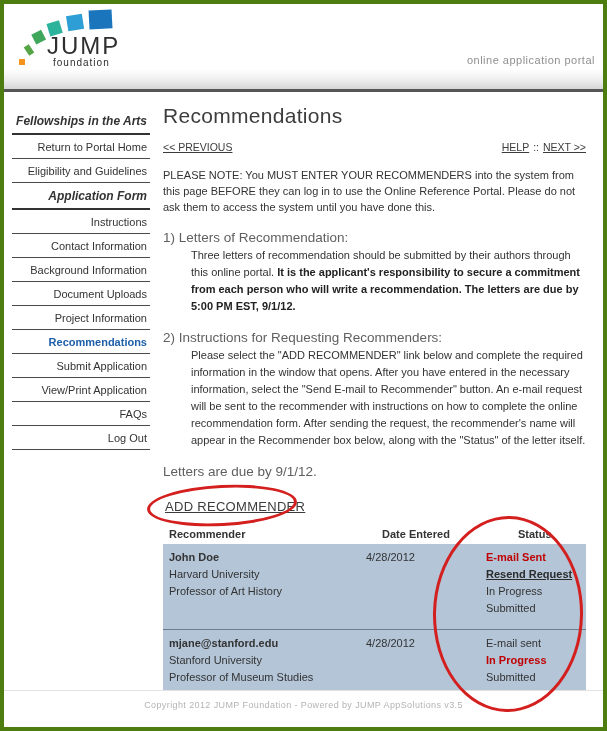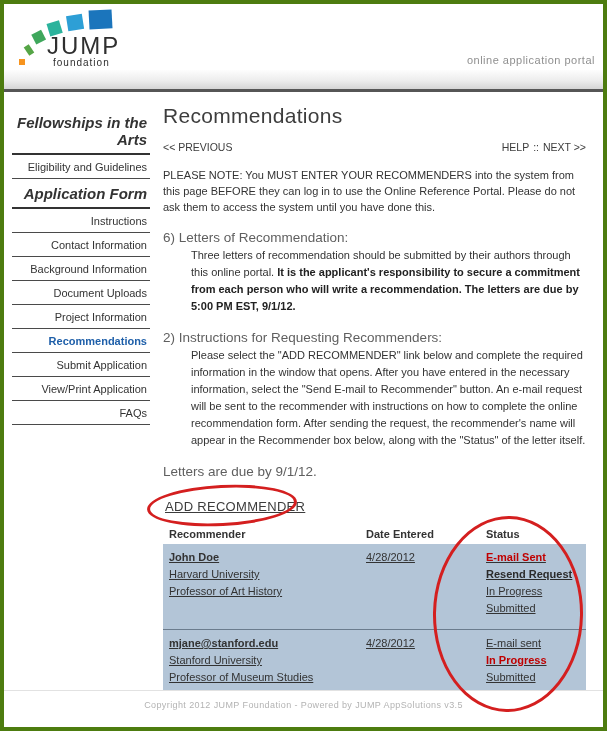--- a/index.html
+++ b/index.html
@@ -14,44 +14,44 @@
   .logo { position:absolute; left:12px; top:4px; width:150px; height:62px; }
   .logo svg { position:absolute; left:0; top:0; }
   .brand { position:absolute; left:31px; top:24px; font-size:24px; color:#2f2f2f; letter-spacing:2px; font-weight:400; }
   .brand-sub { position:absolute; left:37px; top:49px; font-size:10px; color:#2f2f2f; letter-spacing:1px; }
   .portal-label { position:absolute; right:8px; bottom:4px; font-size:11px; color:#8f8f8f; letter-spacing:0.5px; }
   .graybar { height:22px; background:linear-gradient(#fdfdfd, #ededed 55%, #d5d5d5); border-bottom:3px solid #565656; }
   
   .content { display:flex; padding-top:12px; }
   .sidebar { width:146px; flex:0 0 146px; padding-left:8px; margin-top:4px; font-size:11px; color:#333; }
   .sb-item { text-align:right; padding:6px 3px 5px 0; border-bottom:1px solid #4a4a4a; cursor:pointer; }
-  .sb-item.hdr { font-weight:bold; font-style:italic; font-size:15px; border-bottom:2px solid #333; cursor:default; }
+  .sb-item.hdr { font-weight:bold; font-style:italic; font-size:12px; border-bottom:2px solid #333; cursor:default; }
   .sb-item.active { color:#1e5fa9; font-weight:bold; }
   .main { flex:1; padding:0 17px 0 13px; font-size:11px; color:#333; }
   
   .page-title { font-size:21px; font-weight:400; color:#3d3d3d; letter-spacing:0.3px; }
   .navrow { display:flex; justify-content:space-between; margin:13px 0 4px; font-size:10.5px; color:#3c3c3c; }
-  .link { color:#3c3c3c; cursor:pointer; }
+  .link { color:#3c3c3c; text-decoration:underline; cursor:pointer; }
   .nav-sep { text-decoration:none; margin:0 4px; }
   .note { margin-top:14px; line-height:16px; }
   .gray-h { margin-top:15px; font-size:13.5px; color:#5f5f5f; }
   .para { margin-top:2px; line-height:17px;margin-left:28px; }
   .para b { color:#222; }
   .due-line { margin-top:15px; font-size:13.5px; color:#5f5f5f; }
   .add-wrap { position:relative; display:inline-block; margin-top:20px; margin-left:2px; }
   .add-link { font-size:13px; color:#3c3c3c; text-decoration:underline; letter-spacing:0.3px; cursor:pointer; }
   .ellipse { position:absolute; border:3px solid #d41f1f; border-radius:50%; pointer-events:none; z-index:5; }
   .ellipse-add { left:-18px; top:-14px; width:150px; height:41px; transform:rotate(-3deg); }
   
   .rec-table { position:relative; margin-top:12px; }
   .t-row { display:grid; grid-template-columns:197px 120px 1fr; }
-  .t-head { font-weight:bold; padding:2px 0 4px; }
+  .t-head { font-weight:bold; padding:2px 0 4px;gap:16px; }
   .t-head > div { padding-left:6px; }
   .t-body { background:#b3c5d7; }
-  .t-rec { padding:5px 0 12px;text-decoration:underline; }
+  .t-rec { padding:5px 0 12px; }
   .t-rec.sep { border-bottom:1px solid #6b7c8d; }
   .t-rec.last { padding-bottom:26px; }
   .cell { padding-left:6px; line-height:17px; }
   .b { font-weight:bold; }
   .st-red { color:#c00000; font-weight:bold; }
   .st-link { font-weight:bold; text-decoration:underline; color:#2b2b2b; cursor:pointer; }
   .stack > div { line-height:17px; }
   .ellipse-status { left:270px; top:-10px; width:150px; height:196px; transform:rotate(1deg); }
   
   .footer { position:absolute; left:0; right:0; bottom:0; border-top:1px solid #e2e2e2;
@@ -76,46 +76,48 @@
       <span class="brand-sub">foundation</span>
     </div>
     <div class="portal-label">online application portal</div>
   </div>
   <div class="graybar"></div>
 
   <div class="content">
 
     <nav class="sidebar">
       <div class="sb-item hdr">Fellowships in the Arts</div>
+      <div class="sb-item">Return to Portal Home</div>
       <div class="sb-item">Eligibility and Guidelines</div>
       <div class="sb-item hdr">Application Form</div>
       <div class="sb-item">Instructions</div>
       <div class="sb-item">Contact Information</div>
       <div class="sb-item">Background Information</div>
       <div class="sb-item">Document Uploads</div>
       <div class="sb-item">Project Information</div>
       <div class="sb-item active">Recommendations</div>
       <div class="sb-item">Submit Application</div>
       <div class="sb-item">View/Print Application</div>
       <div class="sb-item">FAQs</div>
+      <div class="sb-item">Log Out</div>
     </nav>
 
     <main class="main">
       <h1 class="page-title">Recommendations</h1>
 
       <div class="navrow">
         <span class="link">&lt;&lt; PREVIOUS</span>
         <span>
           <span class="link">HELP</span><span class="nav-sep">::</span><span class="link">NEXT &gt;&gt;</span>
         </span>
       </div>
 
       <p class="note">PLEASE NOTE: You MUST ENTER YOUR RECOMMENDERS into the system from this page BEFORE they can log in to use the Online Reference Portal. Please do not ask them to access the system until you have done this.</p>
 
-      <div class="gray-h">6) Letters of Recommendation:</div>
+      <div class="gray-h">1) Letters of Recommendation:</div>
       <p class="para"><span>Three letters of recommendation should be submitted by their authors through this online portal. </span><b>It is the applicant's responsibility to secure a commitment from each person who will write a recommendation. The letters are due by 5:00 PM EST, 9/1/12.</b></p>
 
       <div class="gray-h">2) Instructions for Requesting Recommenders:</div>
       <p class="para">Please select the "ADD RECOMMENDER" link below and complete the required information in the window that opens. After you have entered in the necessary information, select the "Send E-mail to Recommender" button. An e-mail request will be sent to the recommender with instructions on how to complete the online recommendation form. After sending the request, the recommender's name will appear in the Recommender box below, along with the "Status" of the letter itself.</p>
 
       <div class="due-line">Letters are due by 9/1/12.</div>
 
       <div class="add-wrap">
         <span class="add-link">ADD RECOMMENDER</span>
         <div class="ellipse ellipse-add"></div>

